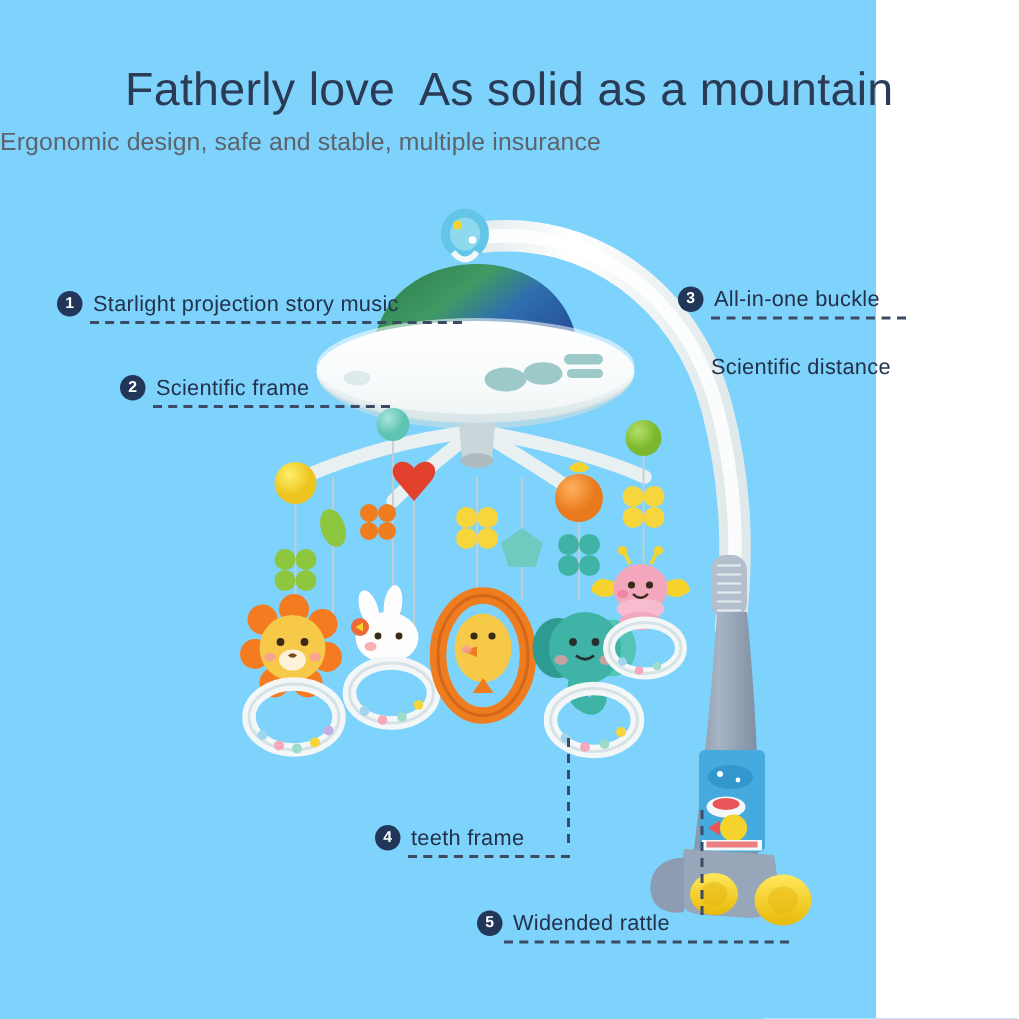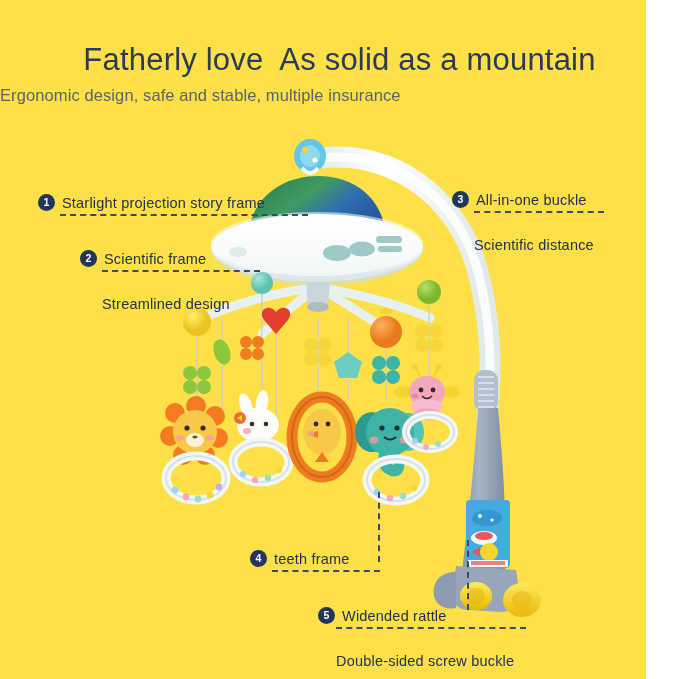--- a/index.html
+++ b/index.html
@@ -1,21 +1,21 @@
 <!DOCTYPE html>
 <html><head>
 <meta charset="utf-8">
 <style>
   html,body{margin:0;padding:0;}
   body{
     width:679px;height:679px;background:#ffffff;
     font-family:"Liberation Sans",sans-serif;
     overflow:hidden;position:relative;
   }
-  .page{position:relative;width:646px;height:679px;background:#fde047;}
+  .page{position:relative;width:584px;height:679px;background:#7dd3fc;}
 
   
   .headline{
     position:absolute;top:42px;left:0;width:679px;text-align:center;
     font-size:31px;font-weight:400;color:#2b3a55;letter-spacing:.2px;
     white-space:pre;
   }
   .subhead{
     position:absolute;top:86px;left:0;width:679px;
     font-size:16.5px;font-weight:400;color:#5d636b;letter-spacing:.1px;
@@ -323,32 +323,31 @@
       <circle cx="438" cy="444" r="2.9" fill="#9ddcc9"></circle>
     </g>
   </svg>
 
   <div class="vdash" style="left:378px;top:492px;height:70px;"></div>
   <div class="vdash" style="left:467px;top:540px;height:70px;"></div>
 
   <div class="callout" style="left:38px;top:194px;">
     <div class="c-row">
       <div class="badge">1</div>
-      <div class="c-text">Starlight projection story frame</div>
+      <div class="c-text">Starlight projection story music</div>
     </div>
     <div class="dashline" style="width:248px;margin-left:22px;"></div>
   </div>
 
   <div class="callout" style="left:80px;top:250px;">
     <div class="c-row">
       <div class="badge">2</div>
       <div class="c-text">Scientific frame</div>
     </div>
     <div class="dashline" style="width:158px;margin-left:22px;"></div>
-    <div class="c-sub" style="margin-left:22px;">Streamlined design</div>
   </div>
 
   <div class="callout" style="left:452px;top:191px;">
     <div class="c-row">
       <div class="badge">3</div>
       <div class="c-text">All-in-one buckle</div>
     </div>
     <div class="dashline" style="width:130px;margin-left:22px;"></div>
     <div class="c-sub" style="margin-left:22px;">Scientific distance</div>
   </div>
@@ -360,16 +359,15 @@
     </div>
     <div class="dashline" style="width:108px;margin-left:22px;"></div>
   </div>
 
   <div class="callout" style="left:318px;top:607px;">
     <div class="c-row">
       <div class="badge">5</div>
       <div class="c-text">Widended rattle</div>
     </div>
     <div class="dashline" style="width:190px;margin-left:18px;"></div>
-    <div class="c-sub" style="margin-left:18px;">Double-sided screw buckle</div>
   </div>
 
 </div>
 
 </body></html>

